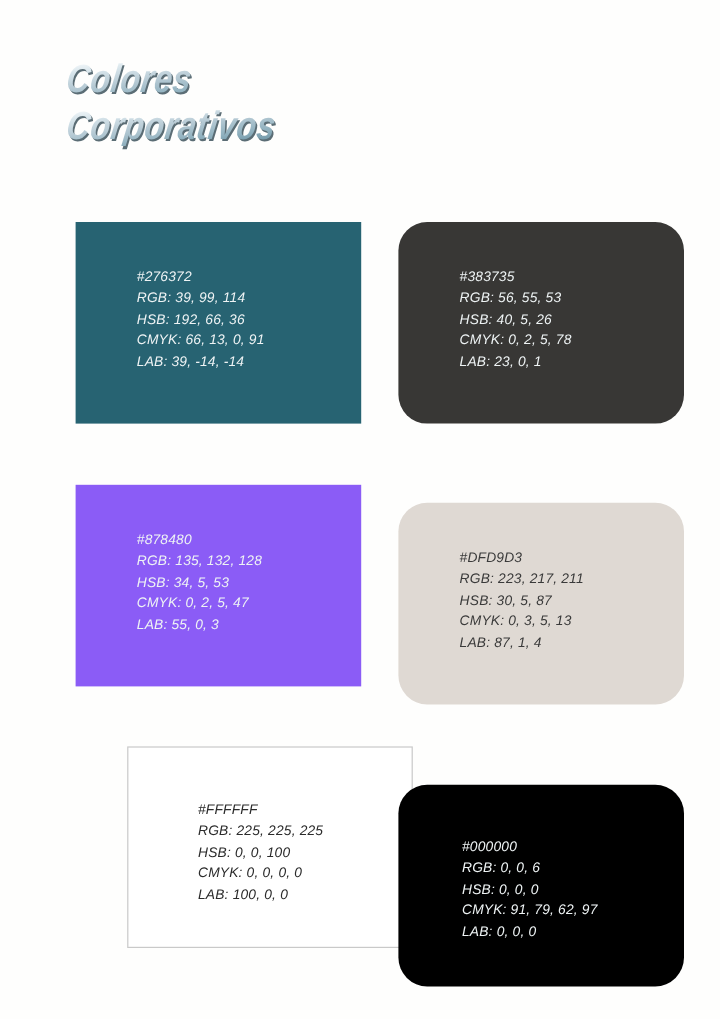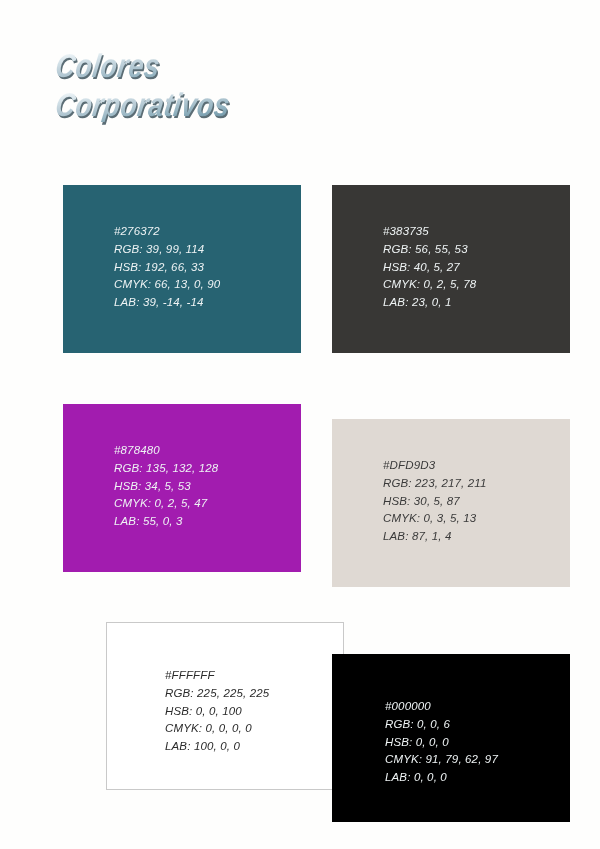--- a/index.html
+++ b/index.html
@@ -96,21 +96,21 @@
     height: 608px;
   }
   .swatch {
     position: absolute;
     width: 238px;
     height: 168px;
     box-sizing: border-box;
     overflow: hidden;
   }
   .swatch.col-a { left: 0px; }
-  .swatch.col-b { left: 269px; }
+  .swatch.col-b { left: 269px; border-radius: 24px; }
   .swatch.row-1 { top: 0px; }
   .swatch.row-2 { top: 219px; }
   .swatch.row-3 { top: 437px; }
 
   .swatch.outlined {
     border: 1px solid #c9c9c9;
   }
 
   .swatch-info {
     position: absolute;
@@ -149,37 +149,37 @@
       <span class="title-line">Corporativos</span>
     </div>
   </div>
 
   <div class="grid">
 
     <div class="swatch col-a row-1 text-light" style="background-color: rgb(39, 99, 114);">
       <div class="swatch-info">
         <span class="line">#276372</span>
         <span class="line">RGB: 39, 99, 114</span>
-        <span class="line">HSB: 192, 66, 33</span>
-        <span class="line">CMYK: 66, 13, 0, 90</span>
+        <span class="line">HSB: 192, 66, 36</span>
+        <span class="line">CMYK: 66, 13, 0, 91</span>
         <span class="line">LAB: 39, -14, -14</span>
       </div>
     </div>
 
     <div class="swatch col-b row-1 text-light" style="background-color: rgb(56, 55, 53);">
       <div class="swatch-info">
         <span class="line">#383735</span>
         <span class="line">RGB: 56, 55, 53</span>
-        <span class="line">HSB: 40, 5, 27</span>
+        <span class="line">HSB: 40, 5, 26</span>
         <span class="line">CMYK: 0, 2, 5, 78</span>
         <span class="line">LAB: 23, 0, 1</span>
       </div>
     </div>
 
-    <div class="swatch col-a row-2 text-light" style="background-color: #a21caf; text-decoration: underline;">
+    <div class="swatch col-a row-2 text-light" style="background-color: #8b5cf6; text-decoration: underline;">
       <div class="swatch-info">
         <span class="line">#878480</span>
         <span class="line">RGB: 135, 132, 128</span>
         <span class="line">HSB: 34, 5, 53</span>
         <span class="line">CMYK: 0, 2, 5, 47</span>
         <span class="line">LAB: 55, 0, 3</span>
       </div>
     </div>
 
     <div class="swatch col-b row-2 text-dark" style="background-color: rgb(223, 217, 211); margin-top: 15px;">

